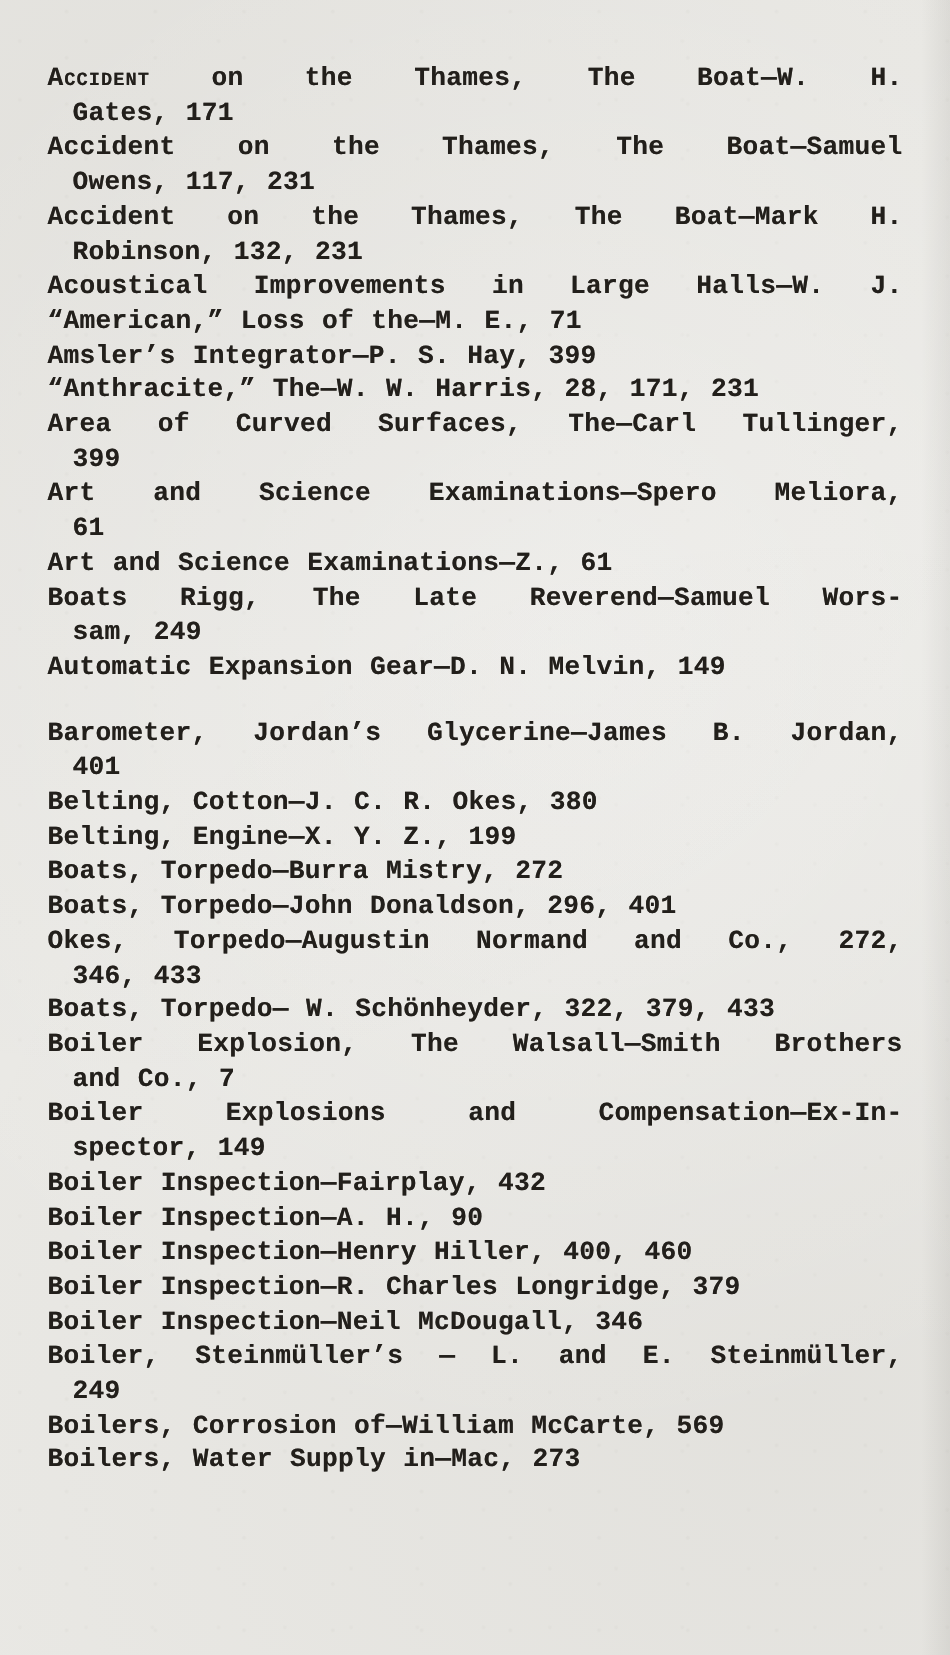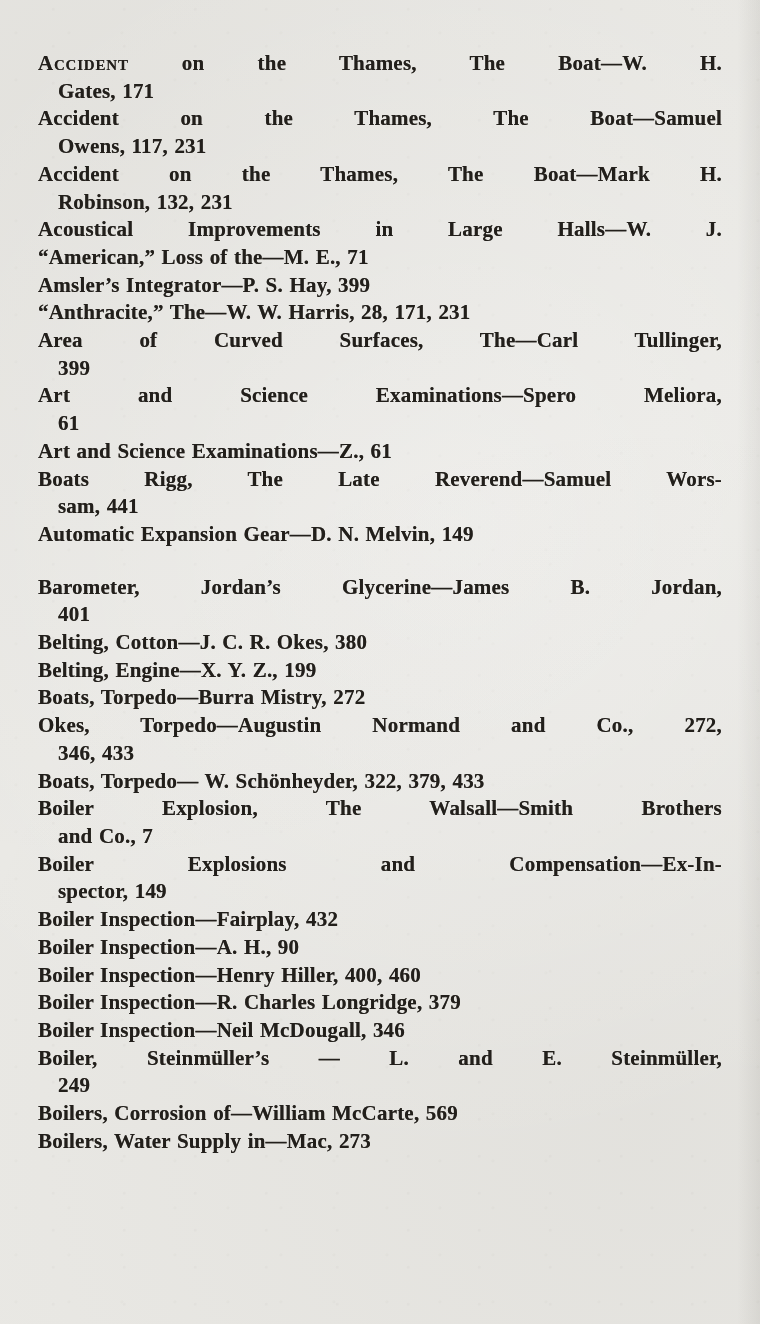--- a/index.html
+++ b/index.html
@@ -19,21 +19,21 @@
     box-sizing: border-box;
     background-color: #e9e8e4;
     background-image:
       radial-gradient(circle at 15% 10%, rgba(125,120,110,0.06), transparent 55%),
       radial-gradient(circle at 85% 85%, rgba(125,120,110,0.06), transparent 55%),
       radial-gradient(circle at 60% 40%, rgba(255,255,255,0.35), transparent 70%),
       linear-gradient(to right, transparent 97%, rgba(95,92,85,0.10) 100%),
       radial-gradient(circle at 30% 70%, rgba(110,105,95,0.03) 0 1px, transparent 2px),
       radial-gradient(circle at 75% 25%, rgba(110,105,95,0.04) 0 1px, transparent 2px);
     background-size: 100% 100%, 100% 100%, 100% 100%, 100% 100%, 53px 47px, 71px 37px;
-    font-family: Liberation Serif, serif;
+    font-family: Liberation Mono, monospace;
     font-weight: 700;
     color: #221f1b;
   }
   .content {
     position: absolute;
     left: 38px;
     top: 50px;
     width: 684px;
   }
   .line {
@@ -95,39 +95,42 @@
         </div>
         <div class="entry">
           <div class="line">Art and Science Examinations—Spero Meliora,</div>
           <div class="line cont last">61</div>
         </div>
         <div class="entry">
           <div class="line last">Art and Science Examinations—Z., 61</div>
         </div>
         <div class="entry">
           <div class="line">Boats Rigg, The Late Reverend—Samuel Wors-</div>
-          <div class="line cont last">sam, 441</div>
+          <div class="line cont last">sam, 249</div>
         </div>
         <div class="entry">
           <div class="line last">Automatic Expansion Gear—D. N. Melvin, 149</div>
         </div>
       </div>
       <div class="section section-gap">
         <div class="entry">
           <div class="line">Barometer, Jordan’s Glycerine—James B. Jordan,</div>
           <div class="line cont last">401</div>
         </div>
         <div class="entry">
           <div class="line last">Belting, Cotton—J. C. R. Okes, 380</div>
         </div>
         <div class="entry">
           <div class="line last">Belting, Engine—X. Y. Z., 199</div>
         </div>
         <div class="entry">
           <div class="line last">Boats, Torpedo—Burra Mistry, 272</div>
+        </div>
+        <div class="entry">
+          <div class="line last">Boats, Torpedo—John Donaldson, 296, 401</div>
         </div>
         <div class="entry">
           <div class="line">Okes, Torpedo—Augustin Normand and Co., 272,</div>
           <div class="line cont last">346, 433</div>
         </div>
         <div class="entry">
           <div class="line last">Boats, Torpedo— W. Schönheyder, 322, 379, 433</div>
         </div>
         <div class="entry">
           <div class="line">Boiler Explosion, The Walsall—Smith Brothers</div>

